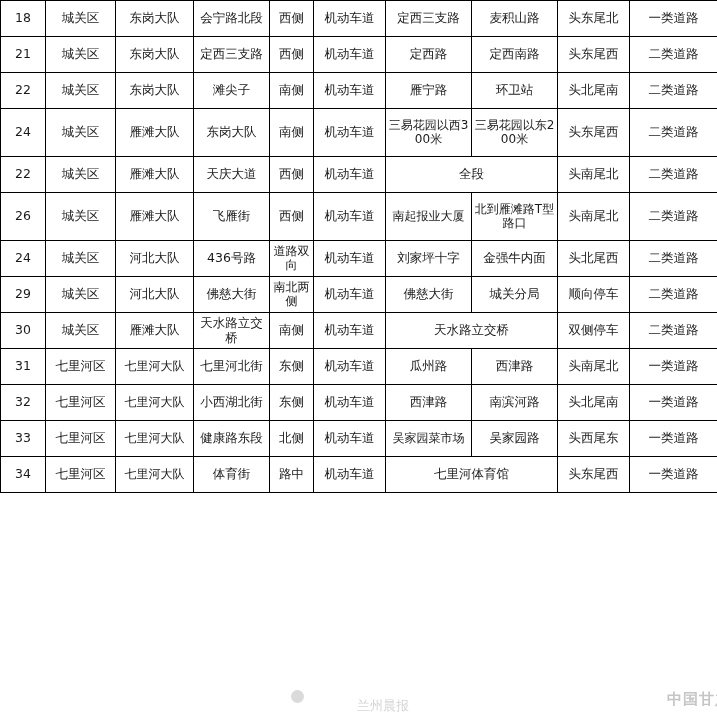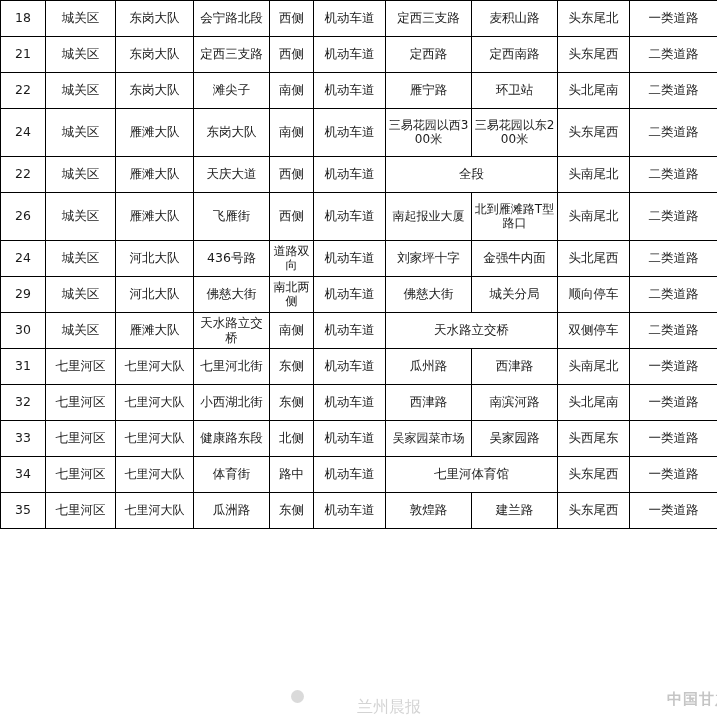--- a/index.html
+++ b/index.html
@@ -47,21 +47,21 @@
   col.c-class  { width: 88px; }
 
   td.idx { font-size: 12.5px; }
   td.small { font-size: 12px; }
   .row-h { height: 36px; }
 
   .wm {
     position: absolute;
     pointer-events: none;
     color: rgba(120,120,120,0.33);
-    font-size: 16px;
+    font-size: 13px;
     white-space: nowrap;
   }
   .wm-big {
     position: absolute;
     pointer-events: none;
     color: rgba(110,110,110,0.40);
     font-size: 15px;
     font-weight: bold;
     letter-spacing: 1px;
     white-space: nowrap;
@@ -257,32 +257,20 @@
         <td>七里河区</td>
         <td class="small">七里河大队</td>
         <td>体育街</td>
         <td>路中</td>
         <td>机动车道</td>
         <td colspan="2">七里河体育馆</td>
         <td>头东尾西</td>
         <td>一类道路</td>
       </tr>
 
-      <tr class="row-h">
-        <td class="idx">35</td>
-        <td>七里河区</td>
-        <td class="small">七里河大队</td>
-        <td>瓜洲路</td>
-        <td>东侧</td>
-        <td>机动车道</td>
-        <td>敦煌路</td>
-        <td>建兰路</td>
-        <td>头东尾西</td>
-        <td>一类道路</td>
-      </tr>
 
     </tbody>
   </table>
 
   <div class="wm-circle" style="left:291px; top:690px;"></div>
   <div class="wm" style="left:357px; top:697px;">兰州晨报</div>
   <div class="wm-big" style="left:667px; top:690px;">中国甘肃网</div>
 
 </div>
 

